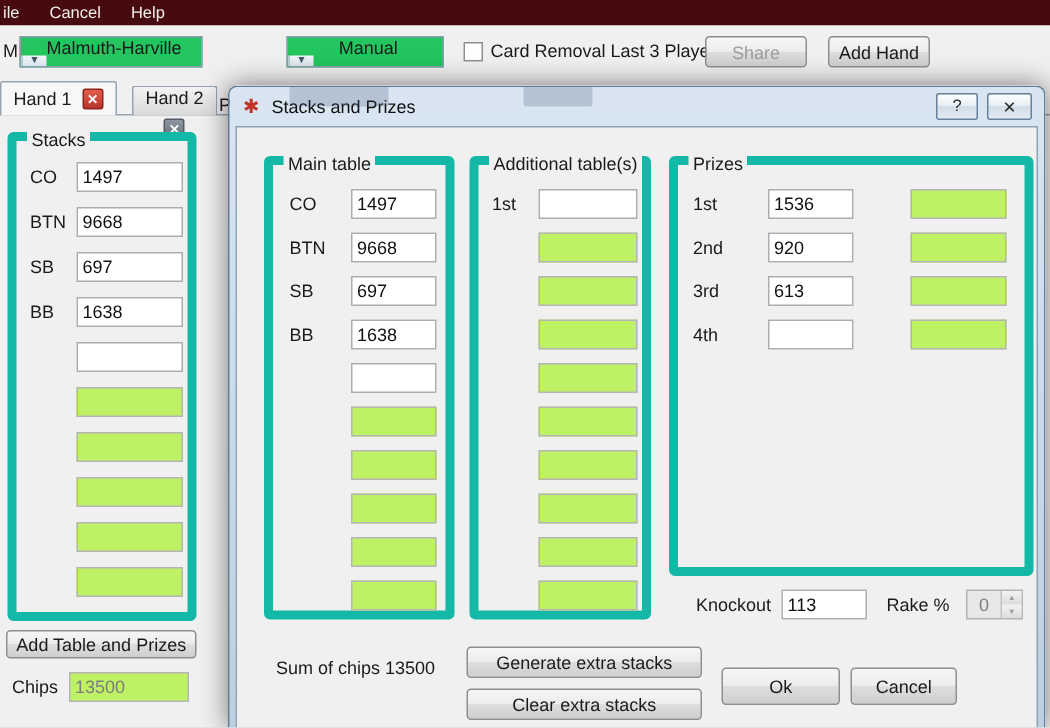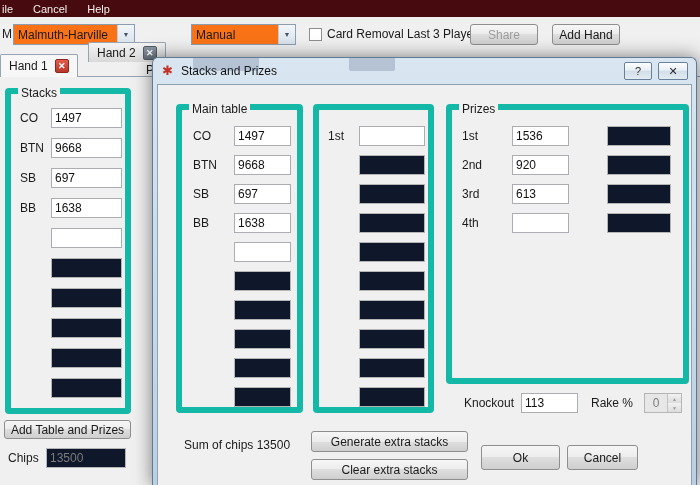--- a/index.html
+++ b/index.html
@@ -8,46 +8,46 @@
   .screen { position:relative; width:700px; height:485px; background:#f0f0f0; overflow:hidden; font-size:12px; color:#1a1a1a;padding-left:39px; }
 
   
   .menubar { position:absolute; top:0; left:0; width:700px; height:17px; background:#470a0f; display:flex; align-items:center; }
   .menu-item { color:#f3efec; font-size:11px; padding:0 10px; height:100%; display:flex; align-items:center; }
   .menu-item.first { padding-left:2px; }
 
   
   .toolbar { position:absolute; top:17px; left:0; width:700px; height:36px; background:#f0f0f0; }
   .tb-label { position:absolute; line-height:20px; white-space:nowrap; }
-  .combo { position:absolute; height:21px; background:#f97316; border:1px solid #8b9db0; display:flex; align-items:center; }
+  .combo { position:absolute; height:21px; background:#22c55e; border:1px solid #8b9db0; display:flex; align-items:center;flex-direction:column; }
   .combo-text { flex:1; padding-left:4px; font-size:12px; white-space:nowrap; overflow:hidden; }
   .combo-arrow { width:17px; align-self:stretch; border-left:1px solid #c3cdd8; background:linear-gradient(#f2f6fa,#d8e2ec); font-size:7px; color:#44566a; display:flex; align-items:center; justify-content:center; }
   .checkbox { position:absolute; width:13px; height:13px; background:#fff; border:1px solid #8e8e8e; }
 
   .btn { position:absolute; border:1px solid #8e8e8e; border-radius:3px;
          background:linear-gradient(#f6f6f6,#ececec 50%,#dedede 50%,#cfcfcf);
          font-family:"Liberation Sans",sans-serif; font-size:12px; color:#1a1a1a;
          display:flex; align-items:center; justify-content:center; cursor:default; white-space:nowrap; }
   .btn.disabled { color:#9d9d9d; }
 
   
   .tabline { position:absolute; top:76px; left:0; width:700px; height:0; border-top:1px solid #98a4b2; }
   .tab { position:absolute; display:flex; align-items:center; gap:7px; padding:0 8px; border:1px solid #98a4b2; border-bottom:none; border-radius:2px 2px 0 0; font-size:12px; white-space:nowrap; }
   .tab.active { left:0; top:54px; height:23px; background:#f7f7f7; z-index:2; }
-  .tab.inactive { left:88px; top:42px; height:20px; background:linear-gradient(#f3f3f3,#d9d9d9); }
+  .tab.inactive { left:88px; top:57px; height:20px; background:linear-gradient(#f3f3f3,#d9d9d9);flex-direction:column; }
   .tab-close { width:14px; height:14px; border-radius:2px; color:#fff; font-size:9px; line-height:13px; text-align:center; font-weight:bold; }
   .tab-close.red { background:linear-gradient(#e25d4e,#b7352a); border:1px solid #8f241c; }
   .tab-close.gray { background:linear-gradient(#8d98a3,#626c76); border:1px solid #525a63; }
 
   
   .groupbox { position:absolute; border:6px solid #14b8a6; border-radius:4px; }
   .group-title { position:absolute; top:-8px; left:7px; background:#f0f0f0; padding:0 3px; font-size:12px; white-space:nowrap; }
   .gb-label { position:absolute; line-height:20px; font-size:12px; }
   .tb { position:absolute; height:20px; background:#fff; border:1px solid #abadb3; font-family:"Liberation Sans",sans-serif; font-size:12px; padding:0 3px; color:#111; }
-  .tb:disabled { background:#0f172a; border-color:#b5b5b5; color:#7c7c7c; }
+  .tb:disabled { background:#bef264; border-color:#b5b5b5; color:#7c7c7c; }
 
   
   .dialog { position:absolute; left:152px; top:57px; width:545px; height:429px;
             background:linear-gradient(#d9e6f2,#bccfe2); border:1px solid #5f7a94; border-bottom:none;
             border-radius:6px 6px 0 0; box-shadow:0 0 18px rgba(0,0,0,.5); z-index:10; }
   .dlg-titlebar { position:absolute; top:0; left:0; right:0; height:26px; }
   .dlg-icon { position:absolute; left:9px; top:5px; font-size:13px; color:#c43226; }
   .dlg-title { position:absolute; left:28px; top:6px; font-size:12px; color:#101010; white-space:nowrap; }
   .artifact { position:absolute; top:0; height:13px; background:rgba(55,75,105,.22); border-radius:0 0 2px 2px; }
   .cap-btn { position:absolute; top:4px; height:18px; border:1px solid #68809a; border-radius:2px;
@@ -143,20 +143,21 @@
         <input class="tb" style="left: 52px; top: 103px; width: 57px;" value="1638">
         <input class="tb" style="left: 52px; top: 132px; width: 57px;">
         <input class="tb" style="left: 52px; top: 161px; width: 57px;" disabled="">
         <input class="tb" style="left: 52px; top: 190px; width: 57px;" disabled="">
         <input class="tb" style="left: 52px; top: 219px; width: 57px;" disabled="">
         <input class="tb" style="left: 52px; top: 248px; width: 57px;" disabled="">
         <input class="tb" style="left: 52px; top: 277px; width: 57px;" disabled="">
       </div>
 
       <div class="groupbox" style="left:155px;top:19px;width:121px;height:309px;">
+        <span class="group-title">Additional table(s)</span>
         <span class="gb-label" style="left:9px;top:16px;">1st</span>
         <input class="tb" style="left: 40px; top: 16px; width: 66px;">
         <input class="tb" style="left: 40px; top: 45px; width: 66px;" disabled="">
         <input class="tb" style="left: 40px; top: 74px; width: 66px;" disabled="">
         <input class="tb" style="left: 40px; top: 103px; width: 66px;" disabled="">
         <input class="tb" style="left: 40px; top: 132px; width: 66px;" disabled="">
         <input class="tb" style="left: 40px; top: 161px; width: 66px;" disabled="">
         <input class="tb" style="left: 40px; top: 190px; width: 66px;" disabled="">
         <input class="tb" style="left: 40px; top: 219px; width: 66px;" disabled="">
         <input class="tb" style="left: 40px; top: 248px; width: 66px;" disabled="">

